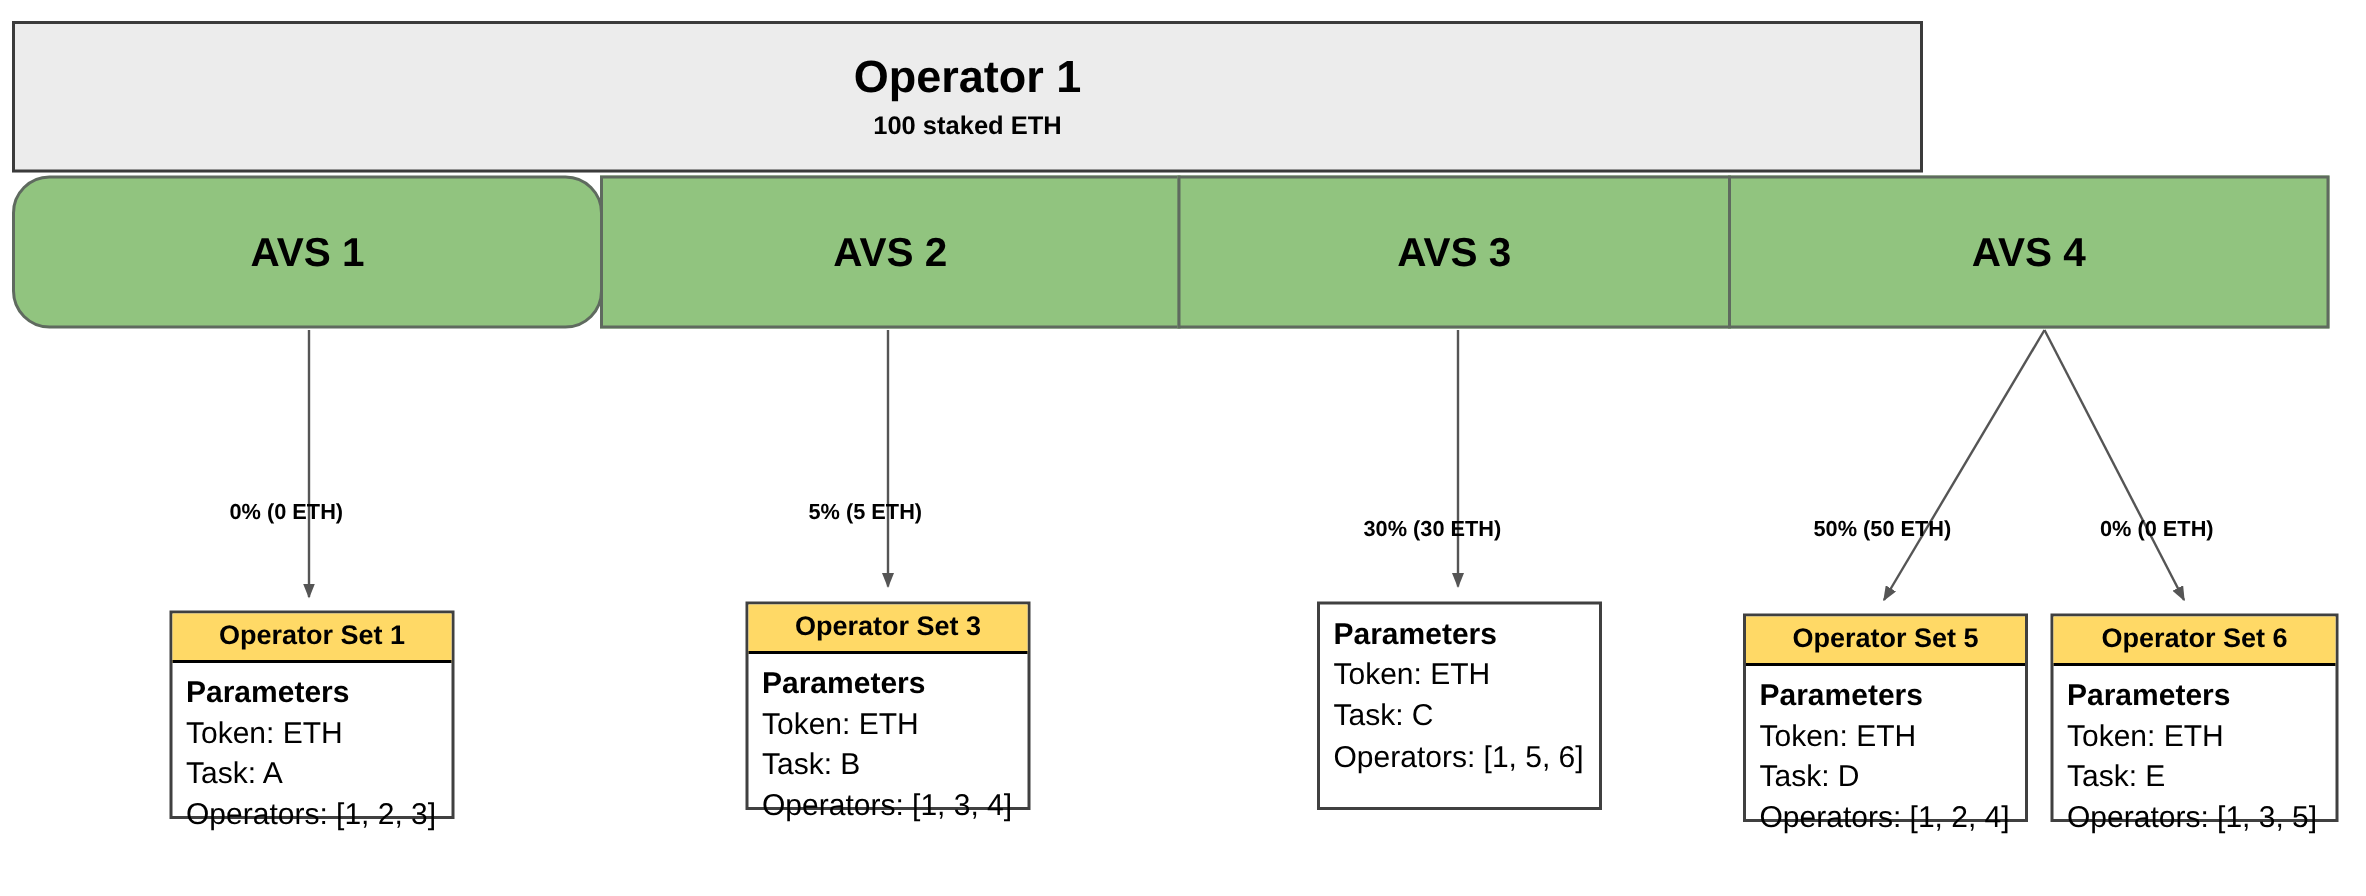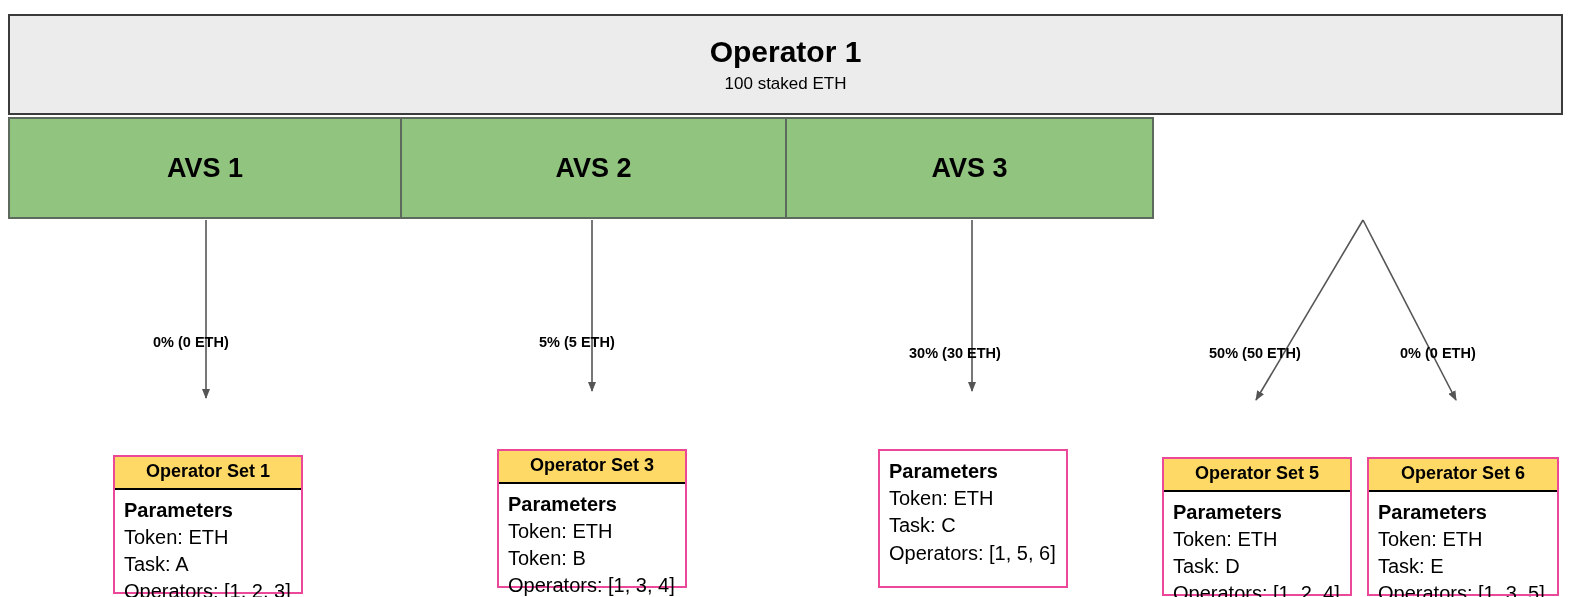--- a/index.html
+++ b/index.html
@@ -15,41 +15,42 @@
     width: 1577px;
     height: 597px;
     overflow: hidden;
     background: #ffffff;
   }
   
   .operator-bar {
     position: absolute;
     left: 8px;
     top: 14px;
-    width: 1555px;
+    width: 1274px;
     height: 101px;
     background: #ececec;
     border: 2px solid #3b3b3b;
     box-sizing: border-box;
     display: flex;
     flex-direction: column;
     align-items: center;
     justify-content: center;
   }
   .operator-title {
     font-size: 30px;
     font-weight: bold;
     color: #000000;
     line-height: 1.15;
   }
   .operator-sub {
     font-size: 17px;
     color: #000000;
     margin-top: 4px;
     line-height: 1.15;
+    font-weight: bold;
   }
   
   .avs-row {
     position: absolute;
     left: 8px;
     top: 117px;
     width: 1555px;
     height: 102px;
     display: flex;
     box-sizing: border-box;
@@ -59,28 +60,27 @@
     border: 2px solid #5f6a5f;
     box-sizing: border-box;
     display: flex;
     align-items: center;
     justify-content: center;
     font-size: 27px;
     font-weight: bold;
     color: #000000;
     margin-left: -2px;
   }
-  .avs-cell:first-child { margin-left: 0; }
+  .avs-cell:first-child { margin-left: 0; border-radius: 25px; }
   
   .opset {
     position: absolute;
     box-sizing: border-box;
-    border: 2px solid #ec4899;
+    border: 2px solid #404040;
     background: #ffffff;
-    margin-top: 48px;
   }
   .opset-head {
     background: #ffd966;
     border-bottom: 2px solid #000000;
     text-align: center;
     font-size: 18px;
     font-weight: bold;
     color: #000000;
     padding: 5px 0 6px 0;
     line-height: 1.1;
@@ -124,20 +124,23 @@
 
   <div class="avs-row">
     <div class="avs-cell" style="width:394px">
       <span>AVS 1</span>
     </div>
     <div class="avs-cell" style="width:387px">
       <span>AVS 2</span>
     </div>
     <div class="avs-cell" style="width:369px">
       <span>AVS 3</span>
+    </div>
+    <div class="avs-cell" style="width:401px">
+      <span>AVS 4</span>
     </div>
   </div>
 
   <svg id="connectors" viewBox="0 0 1577 597" xmlns="http://www.w3.org/2000/svg">
     <defs>
       <marker id="arrowhead" markerWidth="10" markerHeight="8" refX="9" refY="4" orient="auto" markerUnits="userSpaceOnUse">
         <path d="M0,0 L10,4 L0,8 z" fill="#555555"></path>
       </marker>
     </defs>
 
@@ -166,21 +169,21 @@
       <div>Task: A</div>
       <div>Operators: [1, 2, 3]</div>
     </div>
   </div>
 
   <div class="opset" style="left:497px; top:401px; width:190px; height:139px;">
     <div class="opset-head">Operator Set 3</div>
     <div class="opset-body">
       <div class="param-title">Parameters</div>
       <div>Token: ETH</div>
-      <div>Token: B</div>
+      <div>Task: B</div>
       <div>Operators: [1, 3, 4]</div>
     </div>
   </div>
 
   <div class="opset" style="left:878px; top:401px; width:190px; height:139px;">
     <div class="opset-body">
       <div class="param-title">Parameters</div>
       <div>Token: ETH</div>
       <div>Task: C</div>
       <div>Operators: [1, 5, 6]</div>

